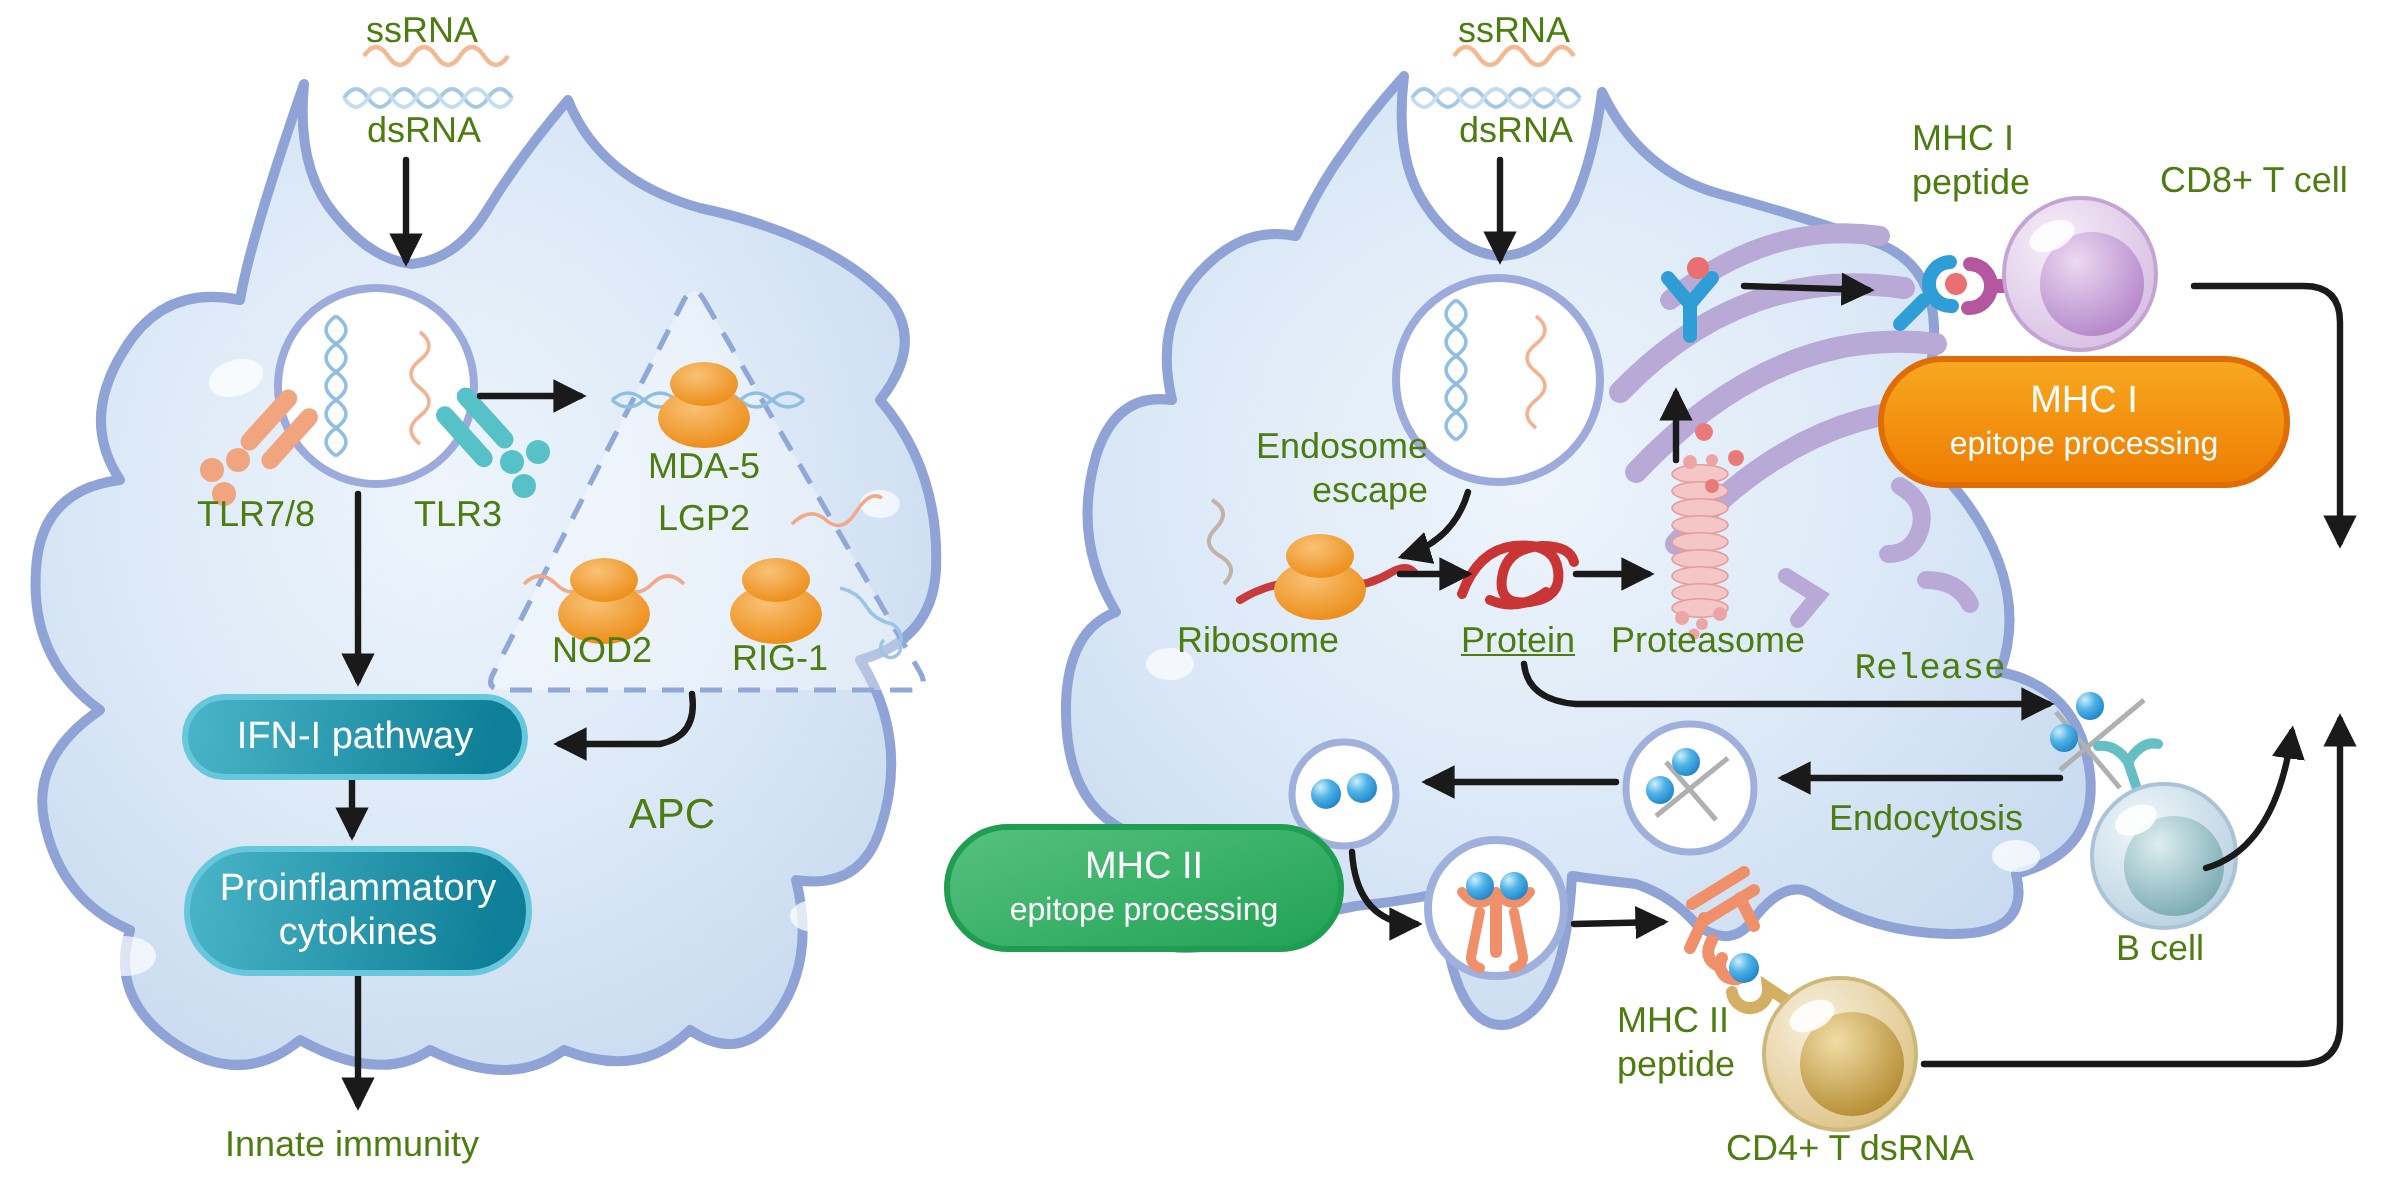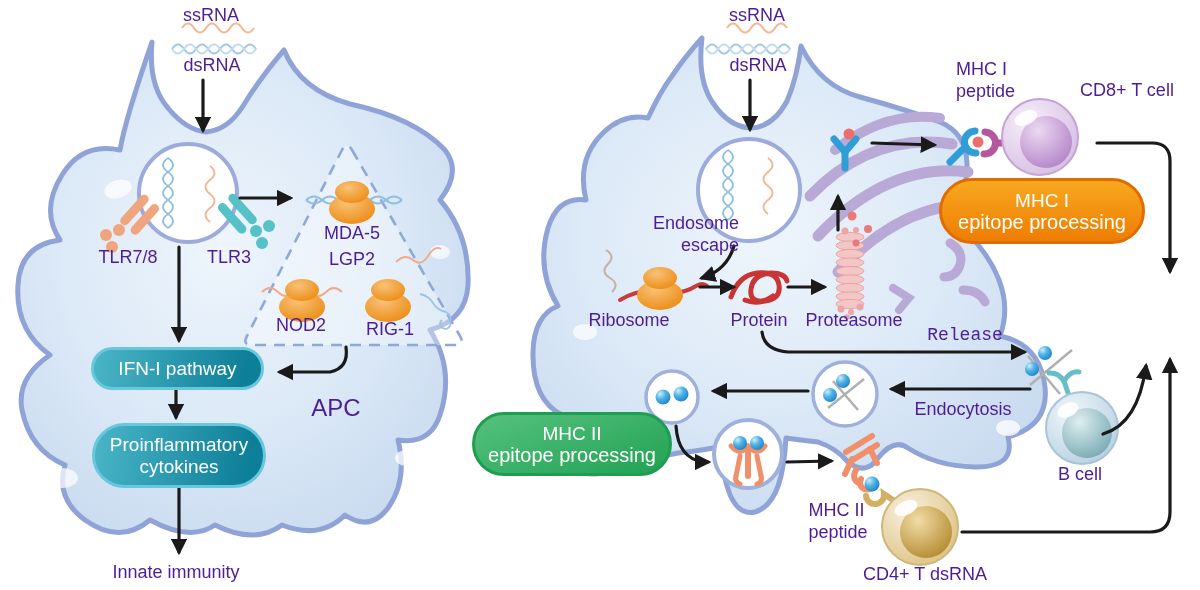--- a/index.html
+++ b/index.html
@@ -1,28 +1,28 @@
 <!DOCTYPE html>
 <html><head>
 <meta charset="utf-8">
 <style>
   html,body{margin:0;padding:0;background:#fff;}
   #fig{position:relative;width:1200px;height:590px;background:#fff;overflow:hidden;
        font-family:"Liberation Sans",sans-serif;}
   #art{position:absolute;left:0;top:0;}
-  .lbl{position:absolute;font:18px/22px "Liberation Sans",sans-serif;color:#4c1d95;
+  .lbl{position:absolute;font:18px/22px "Liberation Sans",sans-serif;color:#4d7c0f;
        white-space:nowrap;transform:translateX(-50%);}
   .lbl.la{transform:none;}
-  .lbl.ra{transform:translateX(-100%);text-align:right;margin-left:25px;}
-  .lbl.big{font-size:24px;}
+  .lbl.ra{transform:translateX(-100%);text-align:right;}
+  .lbl.big{font-size:21px;}
   .badge{position:absolute;border-radius:999px;display:flex;flex-direction:column;
          align-items:center;justify-content:center;color:#fff;text-align:center;
          font-family:"Liberation Sans",sans-serif;}
   .badge .l1{font-size:19px;line-height:22px;}
-  .badge .l2{font-size:20px;line-height:21px;}
+  .badge .l2{font-size:16px;line-height:21px;}
   .badge.teal{background:linear-gradient(100deg,#4ab5c7 0%,#0e7f98 90%);border:3px solid #67c8dd;}
   .badge.orange{background:linear-gradient(180deg,#f8a81f 0%,#ee7d02 100%);border:3px solid #e06d03;}
   .badge.green{background:linear-gradient(160deg,#56c17e 0%,#21a254 100%);border:3px solid #1f9e51;}
 </style>
 </head>
 <body>
 
 <div id="fig">
 
 <svg id="art" width="1200" height="590" viewBox="0 0 1200 590">
@@ -372,21 +372,21 @@
 <div class="lbl big" style="left:336px;top:397px;">APC</div>
 <div class="lbl" style="left:176px;top:561px;">Innate immunity</div>
 
 <div class="lbl" style="left:757px;top:4px;">ssRNA</div>
 <div class="lbl" style="left:758px;top:54px;">dsRNA</div>
 <div class="lbl ra" style="left:714px;top:212px;">
   <div>Endosome</div>
   <div>escape</div>
 </div>
 <div class="lbl" style="left:629px;top:309px;">Ribosome</div>
-<div class="lbl" style="left:759px;top:309px;">Protein</div>
+<div class="lbl" style="left:759px;top:309px;text-decoration:underline;">Protein</div>
 <div class="lbl" style="left:854px;top:309px;">Proteasome</div>
 <div class="lbl" style="left:965px;top:324px;font-family:Liberation Mono, monospace;">Release</div>
 <div class="lbl" style="left:963px;top:398px;">Endocytosis</div>
 <div class="lbl la" style="left:956px;top:58px;">
   <div>MHC I</div>
   <div>peptide</div>
 </div>
 <div class="lbl la" style="left:1080px;top:79px;">CD8+ T cell</div>
 <div class="lbl" style="left:1080px;top:463px;">B cell</div>
 <div class="lbl" style="left:838px;top:499px;">

